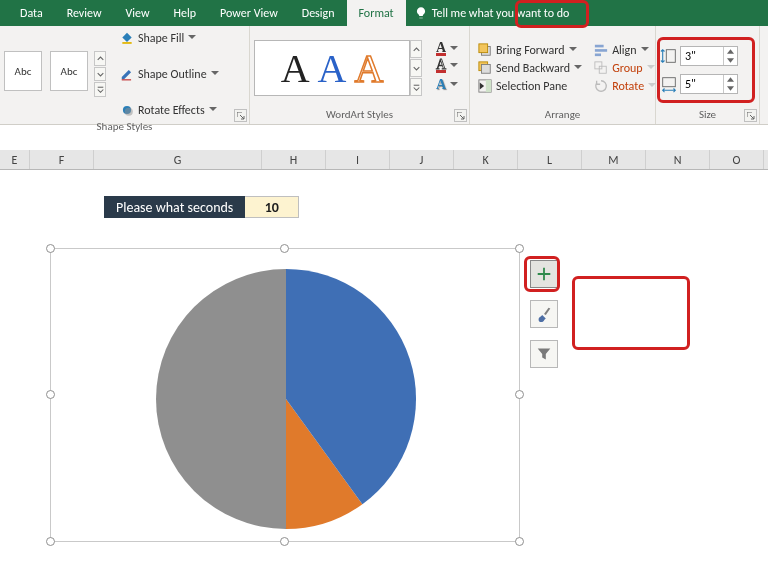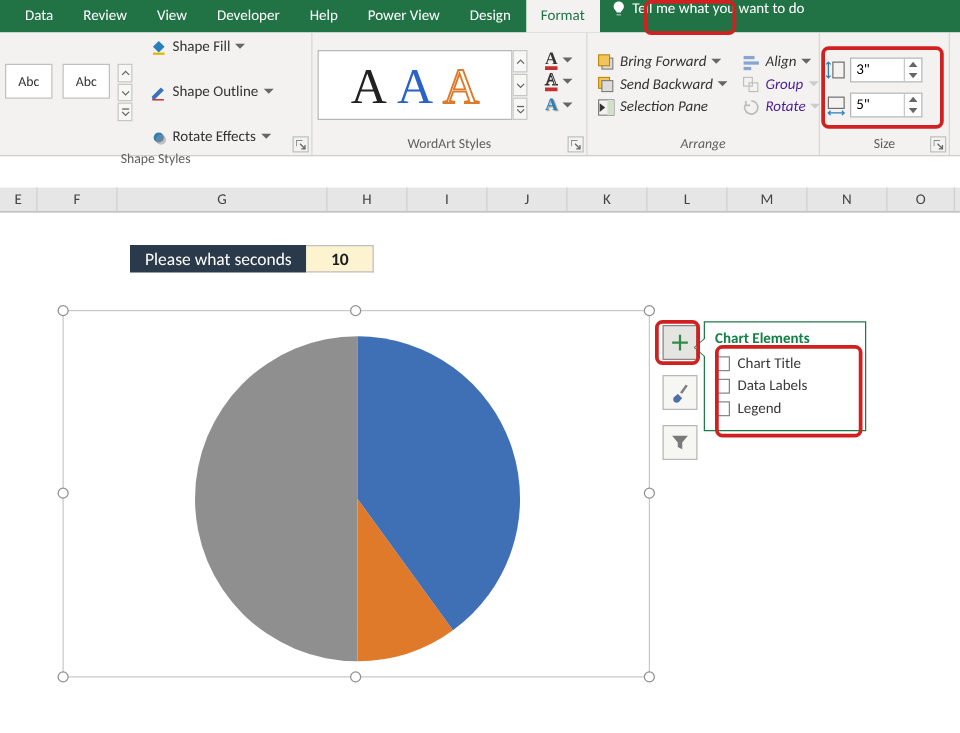--- a/index.html
+++ b/index.html
@@ -31,21 +31,21 @@
     cursor: default;
     white-space: nowrap;
     text-align: center;
   }
   .tab-bar .tab.active {
     background: #f3f2f1;
     color: #217346;
   }
   .tab-bar .tell-me {
     display: flex;
-    align-items: flex-start;
+    align-items: center;
     padding-left: 8px;
     gap: 4px;
     white-space: nowrap;
   }
   .tab-bar svg.bulb { width: 14px; height: 14px; }
 
   
   .ribbon {
     height: 99px;
     background: #f3f2f1;
@@ -75,32 +75,32 @@
   }
   .small-linkbtn {
     display: flex;
     align-items: center;
     gap: 4px;
     padding: 1px 4px;
     font-size: 12px;
     color: #333;
     white-space: nowrap;
   }
-  .small-linkbtn.disabled { color: #4c1d95; }
+  .small-linkbtn.disabled { color: #c2410c; }
   .small-linkbtn .caret {
     width: 7px; height: 7px;
     display: inline-block;
     border-left: 4px solid transparent;
     border-right: 4px solid transparent;
     border-top: 4px solid #666;
   }
   .small-linkbtn.disabled .caret { border-top-color: #ccc; }
 
   .abc-box {
-    width: 38px; height: 28px;
+    width: 38px; height: 40px;
     border: 1px solid #c0c0c0;
     background: #fff;
     display: flex;
     align-items: center;
     justify-content: center;
     font-size: 11px;
     color: #333;
   }
 
   .gallery-scroll {
@@ -209,21 +209,20 @@
   
   .anno{position:absolute;border:3px solid #d12020;border-radius:6px;pointer-events:none;}
 </style>
 </head>
 <body>
 
 <div class="tab-bar">
   <div class="tab">Data</div>
   <div class="tab">Review</div>
   <div class="tab">View</div>
-  <div class="tab">Developer</div>
   <div class="tab">Help</div>
   <div class="tab">Power View</div>
   <div class="tab">Design</div>
   <div class="tab active">Format</div>
   <div class="tell-me">
     <svg class="bulb" viewBox="0 0 24 24">
         <path fill="#fff" d="M9 21h6v-1H9v1zm3-19C8 2 5 5 5 9c0 2.4 1.2 4 2.5 5.3.8.8 1.5 1.5 1.5 2.7h6c0-1.2.7-1.9 1.5-2.7C17.8 13 19 11.4 19 9c0-4-3-7-7-7z"></path>
       </svg>
     <span>Tell me what you want to do</span>
   </div>
@@ -335,21 +334,21 @@
       </div>
     </div>
     <div class="group-label">WordArt Styles</div>
     <div class="dlg-launcher">
         <svg width="8" height="8" viewBox="0 0 8 8">
           <path d="M0 0h5M0 0v5M3 3l4 4M7 4v3h-3" stroke="#666" fill="none"></path>
         </svg>
       </div>
   </div>
 
-  <div class="ribbon-group" style="width:186px;font-style:italic;">
+  <div class="ribbon-group" style="width:186px;">
     <div class="group-body">
       <div class="arrange-cols">
         <div class="arrange-col">
           <div class="small-linkbtn">
             <svg class="ico" width="14" height="14" viewBox="0 0 16 16">
                 <rect x="4" y="4" width="10" height="10" fill="#dcdcdc" stroke="#7a7a7a"></rect>
                 <rect x="1" y="1" width="10" height="10" fill="#f2c55c" stroke="#b88700"></rect>
               </svg>
             <span>Bring Forward</span>
               <span class="caret"></span>
@@ -512,35 +511,19 @@
           <path d="M12 11l5-7-2-1-5 7z" fill="#7f7f7f"></path>
         </svg>
     </div>
     <div class="side-btn">
       <svg viewBox="0 0 20 20">
           <path d="M3 4h14l-5 6v6l-4-2v-4z" fill="#7a7a7a"></path>
         </svg>
     </div>
   </div>
 
-  <div class="flyout">
-    <div class="callout"></div>
-    <div class="hd">Chart Elements</div>
-    <div class="opt">
-        <span class="ck"></span>
-        <span>Chart Title</span>
-      </div>
-    <div class="opt">
-        <span class="ck"></span>
-        <span>Data Labels</span>
-      </div>
-    <div class="opt">
-        <span class="ck"></span>
-        <span>Legend</span>
-      </div>
-  </div>
 
 </div>
 
 <div class="anno" style="top:0px;left:515px;width:74px;height:28px;"></div>
 <div class="anno" style="top:37px;left:657px;width:98px;height:66px;"></div>
 <div class="anno" style="top:256px;left:524px;width:36px;height:36px;"></div>
 <div class="anno" style="top:276px;left:572px;width:118px;height:74px;"></div>
 
 </body></html>

